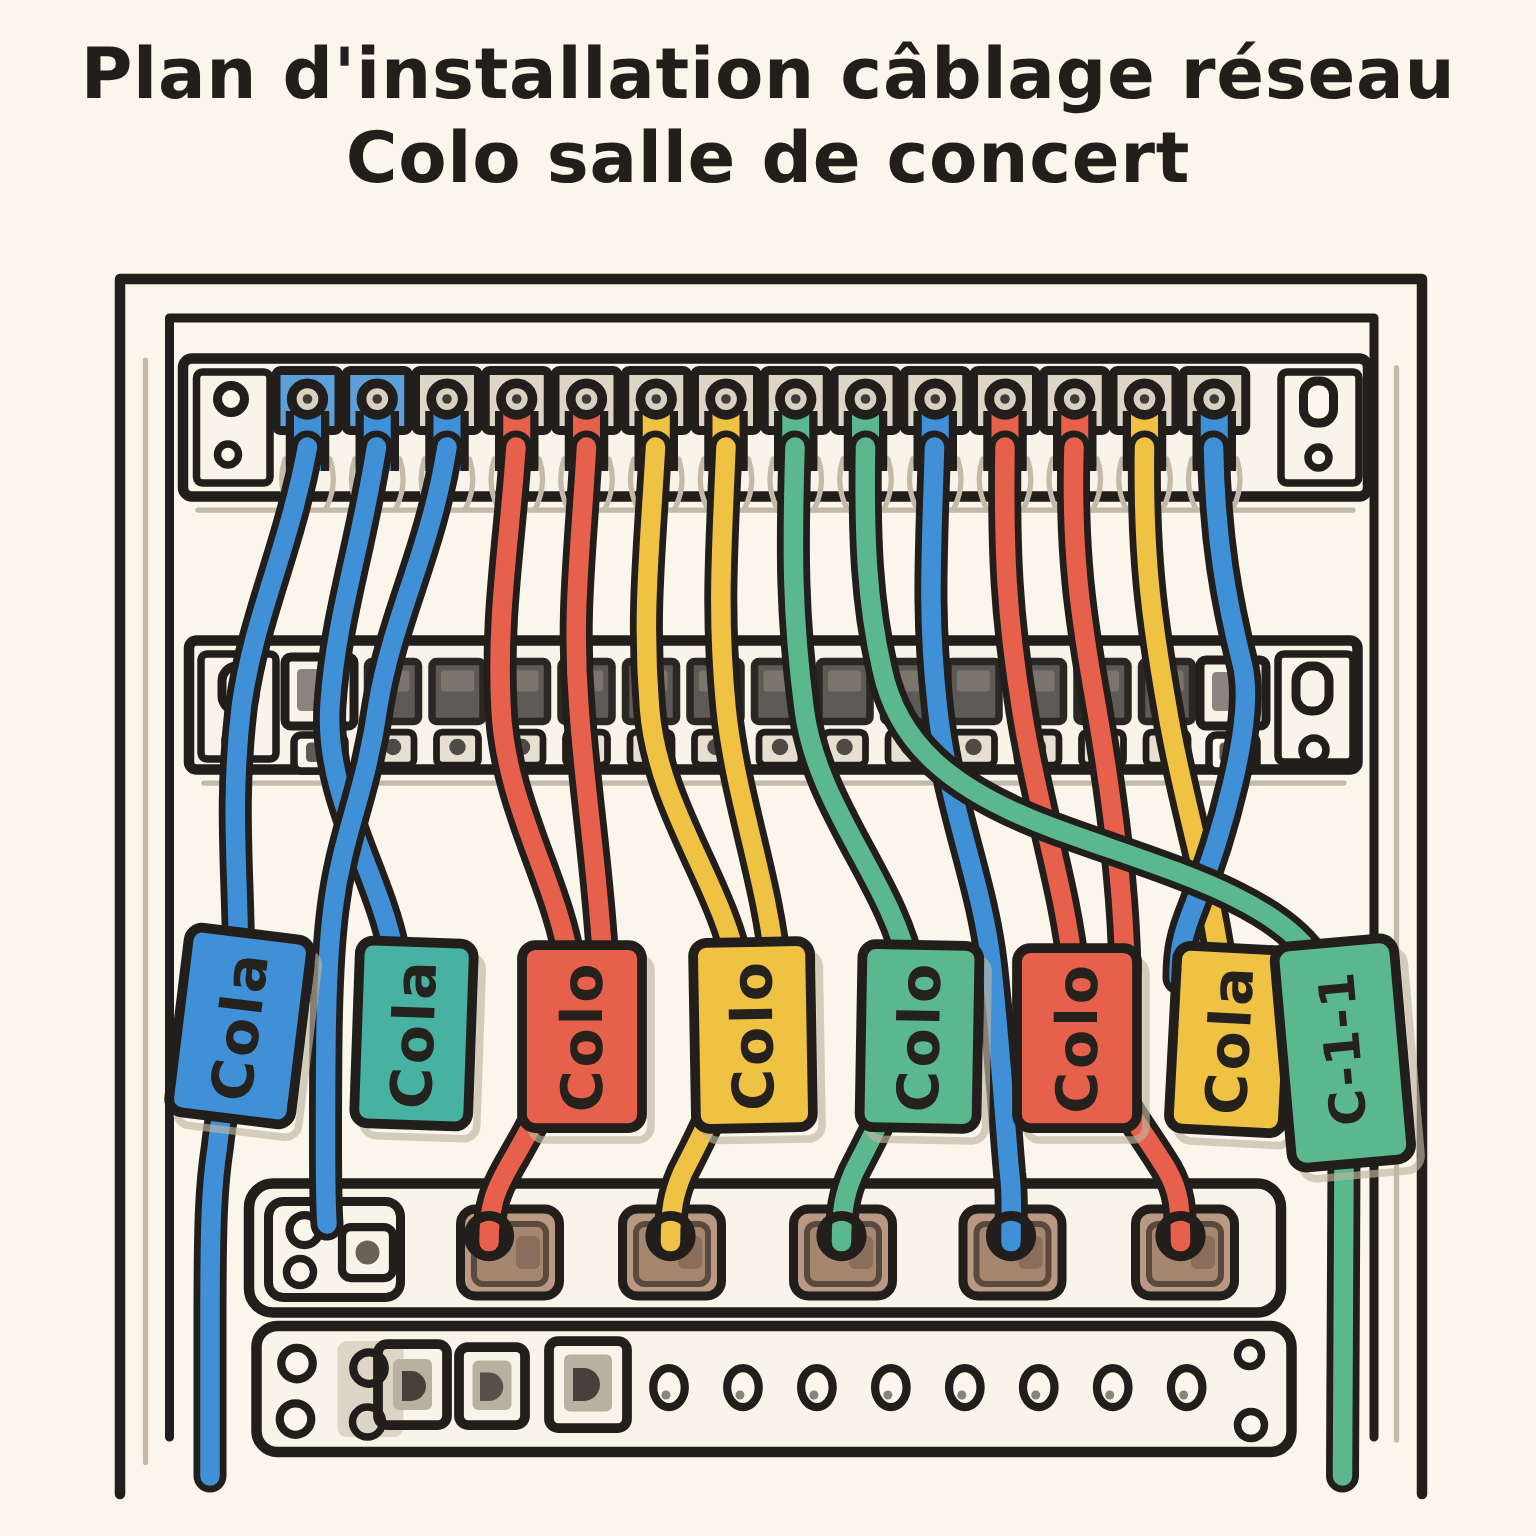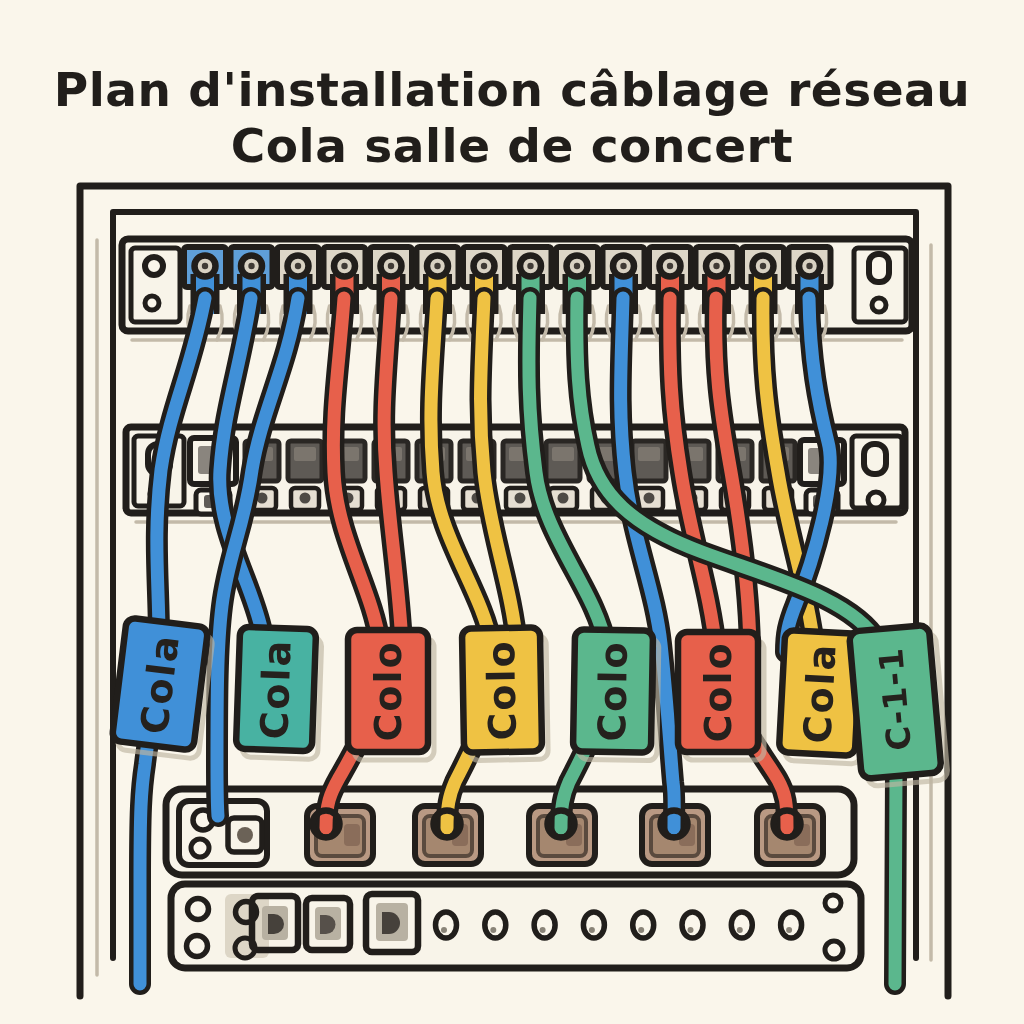--- a/index.html
+++ b/index.html
@@ -1,41 +1,41 @@
 <!DOCTYPE html>
 <html style="--c-paper: #faf6eb; --c-panel: #f8f4e9; --c-ink: #211e1b; --c-blue: #4090d8; --c-red: #e7604b; --c-yellow: #efc243; --c-green: #5bb78d; --c-teal: #48b2a2; --c-port-brown: #b99983; --c-port-brown-dark: #a5876f; --c-dark-port: #5e5a55;"><head>
 <meta charset="utf-8">
 <style>
   html,body{margin:0;padding:0;background:#e8e4d8;}
   .stage{position:relative;width:1024px;height:1024px;background:var(--c-paper,#faf6eb);
          font-family:"DejaVu Sans",sans-serif;overflow:hidden;}
   .title-block{position:absolute;top:22px;left:0;width:100%;text-align:center;
                color:var(--c-ink,#211e1b);font-weight:700;line-height:1.2;}
-  .title-line1{font-size:47px;letter-spacing:.5px;margin-top:40px;}
+  .title-line1{font-size:47px;letter-spacing:.5px;}
   .title-line2{font-size:47px;letter-spacing:.5px;}
   svg{position:absolute;top:0;left:0;}
   .ink{stroke:var(--c-ink);fill:none;stroke-linecap:round;stroke-linejoin:round;}
   .s7{stroke-width:7}.s65{stroke-width:6.5}.s6{stroke-width:6}.s55{stroke-width:5.5}.s5{stroke-width:5}
   .panelfill{fill:var(--c-panel);}
   .holefill{fill:var(--c-paper);}
   .pencil{stroke:#c3baa9;stroke-width:3.5;fill:none;stroke-linecap:round;}
   .tag{stroke:var(--c-ink);stroke-width:6.5;stroke-linejoin:round;}
   .tag-shadow{stroke:#bfb5a2;stroke-width:5;fill:none;opacity:.65;}
   .tag-text{font-family:"DejaVu Sans",sans-serif;font-weight:700;font-size:38px;
             fill:#25211d;letter-spacing:2px;text-anchor:middle;dominant-baseline:central;}
   .tag-text-sm{font-size:33px;letter-spacing:1px;}
 </style>
 </head>
 <body>
 
 <div class="stage">
 
   <div class="title-block">
     <div class="title-line1">Plan d'installation câblage réseau</div>
-    <div class="title-line2">Cola salle de concert</div>
+    <div class="title-line2">Colo salle de concert</div>
   </div>
 
   <svg id="diagram" width="1024" height="1024" viewBox="0 0 1024 1024">
 
     <g id="frame">
       <path class="ink s7" d="M80,996 L80,186 L948,186 L948,996"></path>
       <path class="ink s6" d="M113,958 L113,212 L916,212 L916,958"></path>
       <path class="pencil" d="M97,240 L97,975"></path>
       <path class="pencil" d="M931,245 L931,960"></path>
     </g>

